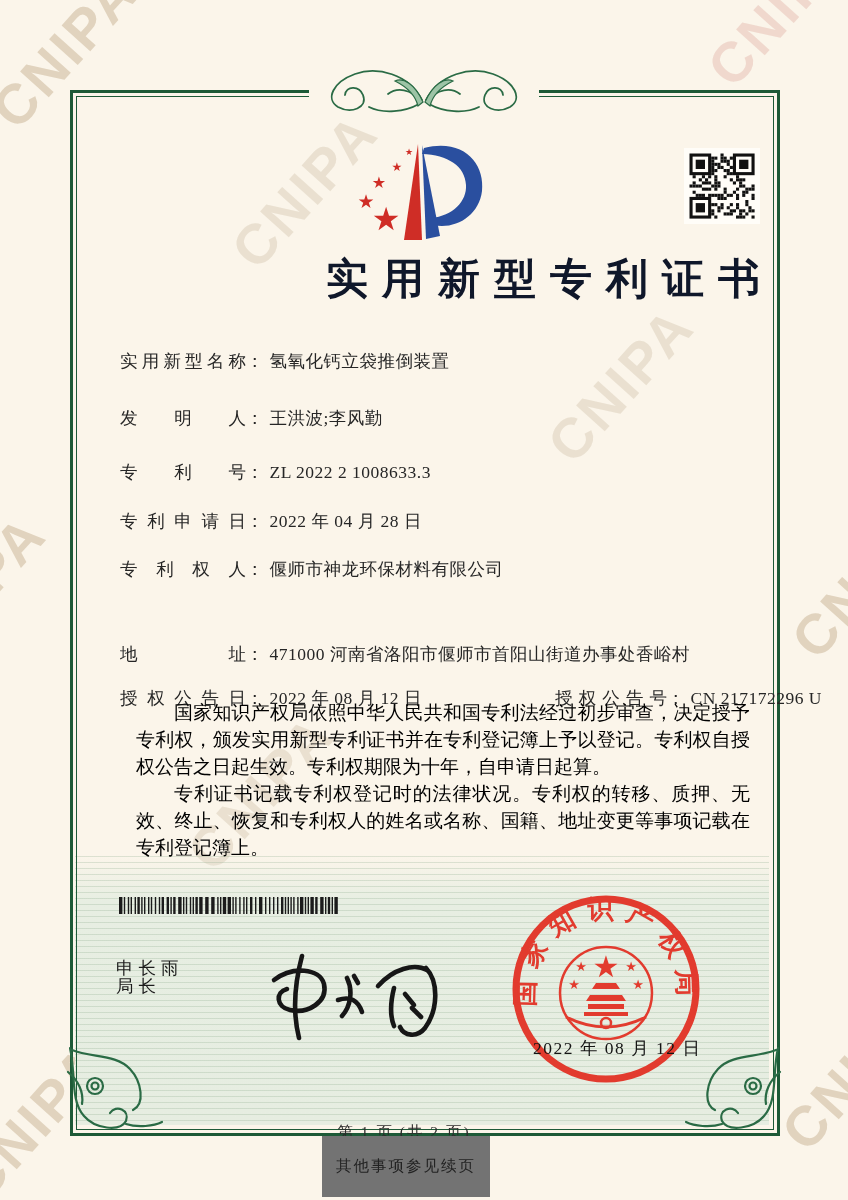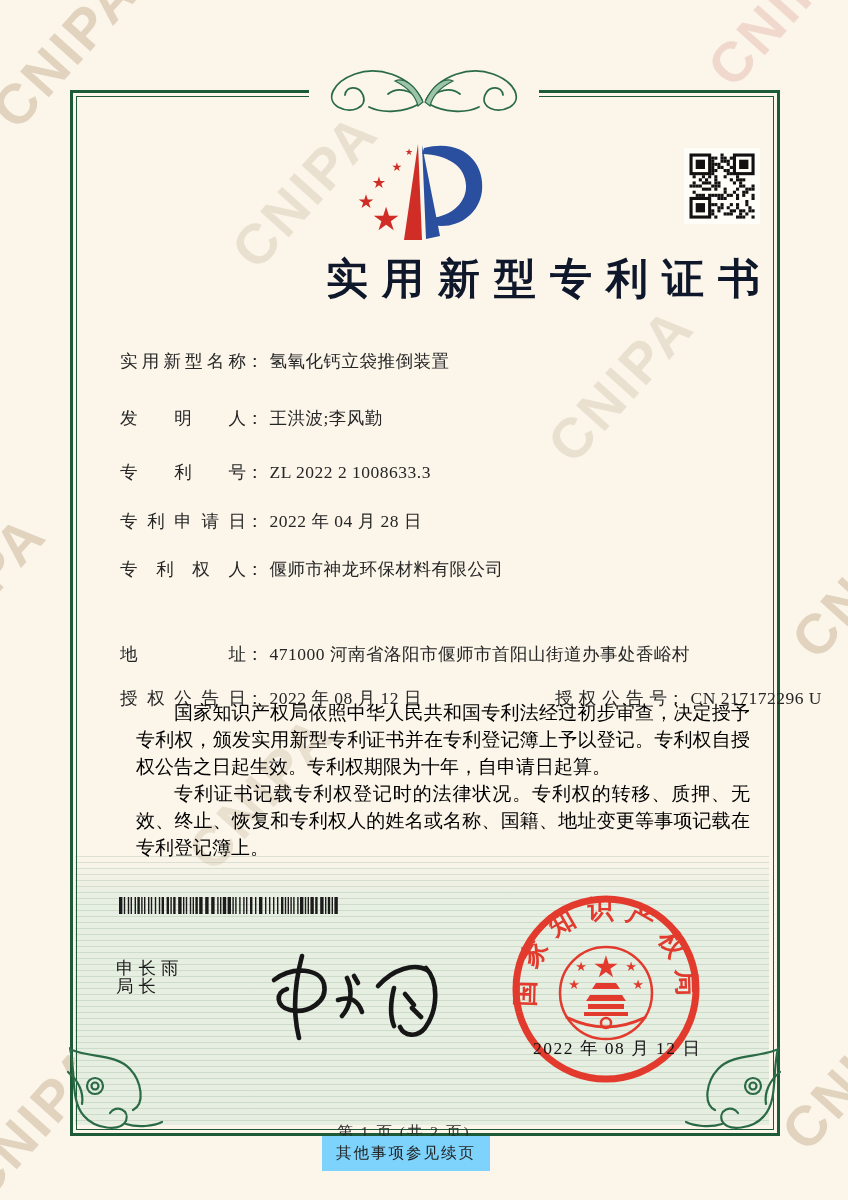--- a/index.html
+++ b/index.html
@@ -53,22 +53,22 @@
   .signer.t1{top:974px;} .signer.t2{top:956px;}
   .signature{position:absolute;left:250px;top:942px;}
 
   .seal{position:absolute;left:508px;top:891px;}
   .seal-date{position:absolute;left:533px;top:1036px;font-size:17.5px;letter-spacing:1.5px;
              color:#141414;white-space:nowrap;}
 
   .page-info{position:absolute;left:70px;top:1122px;width:668px;text-align:center;
              font-size:15.5px;letter-spacing:2px;color:#2b2b2b;}
 
-  .cont-note{position:absolute;left:322px;top:1136px;background:#7dd3fc;
-             padding:7px 14px;font-size:15.5px;letter-spacing:2px;color:#222;}
+  .cont-note{position:absolute;left:322px;top:1136px;background:#737373;
+             padding:20px 14px;font-size:15.5px;letter-spacing:2px;color:#222;}
 </style>
 </head>
 <body>
 
 <div class="page">
 
   <div class="wm outer" style="left:-28px;top:18px;">CNIPA</div>
   <div class="wm rose" style="left:688px;top:-24px;">CNIPA</div>
   <div class="wm inner" style="left:212px;top:158px;">CNIPA</div>
   <div class="wm inner" style="left:528px;top:352px;">CNIPA</div>

